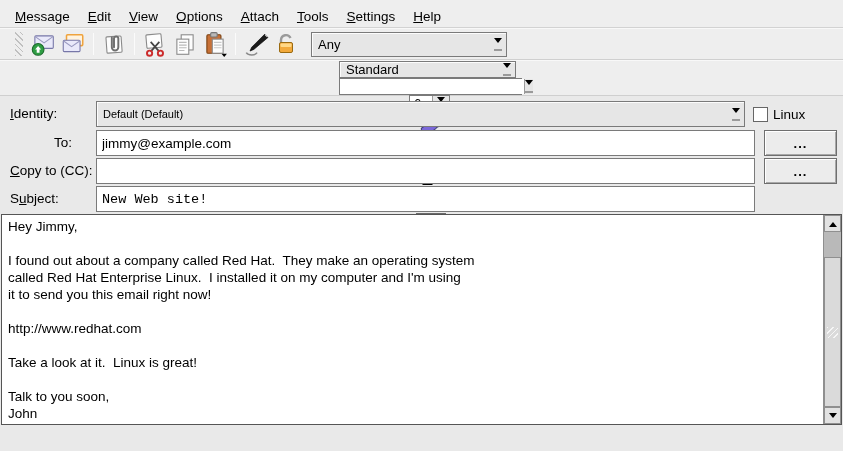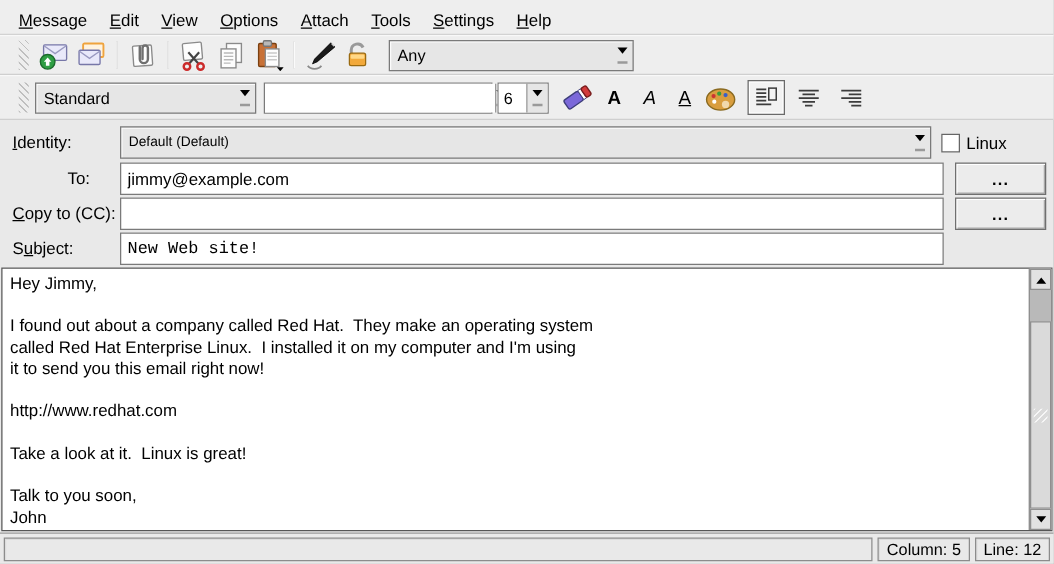--- a/index.html
+++ b/index.html
@@ -25,21 +25,21 @@
   
   .toolbar {
     position:absolute; left:0; right:0;
     background:#eeeeee;
     display:flex; align-items:center;
     border-top:1px solid #f8f8f8;
     border-bottom:1px solid #cfcfcf;
     padding-left:12px;
   }
   .toolbar1 { top:28px; height:32px; }
-  .toolbar2 { top:60px; height:36px; }
+  .toolbar2 { top:60px; height:36px;flex-direction:column; }
   .handle {
     width:8px; height:24px; margin:0 5px 0 3px;
     background:repeating-linear-gradient(45deg,#bfbfbf 0 1px,#eeeeee 1px 4px);
   }
   .tbtn {
     width:30px; height:28px; display:flex; align-items:center; justify-content:center;
     background:transparent; border:1px solid transparent; position:relative;
   }
   .tbtn.pressed {
     border:1px solid #6a6a6a; background:#f2f2f2;
@@ -345,19 +345,14 @@
         </div>
       <div class="sb-thumb">
           <span class="sb-grip"></span>
         </div>
       <div class="sb-btn sb-down">
           <span class="sb-tri-down"></span>
         </div>
     </div>
   </div>
 
-  <div class="statusbar">
-    <div class="spanel grow"></div>
-    <div class="spanel">Column: 5</div>
-    <div class="spanel">Line: 12</div>
-  </div>
 
 </div>
 
 </body></html>

